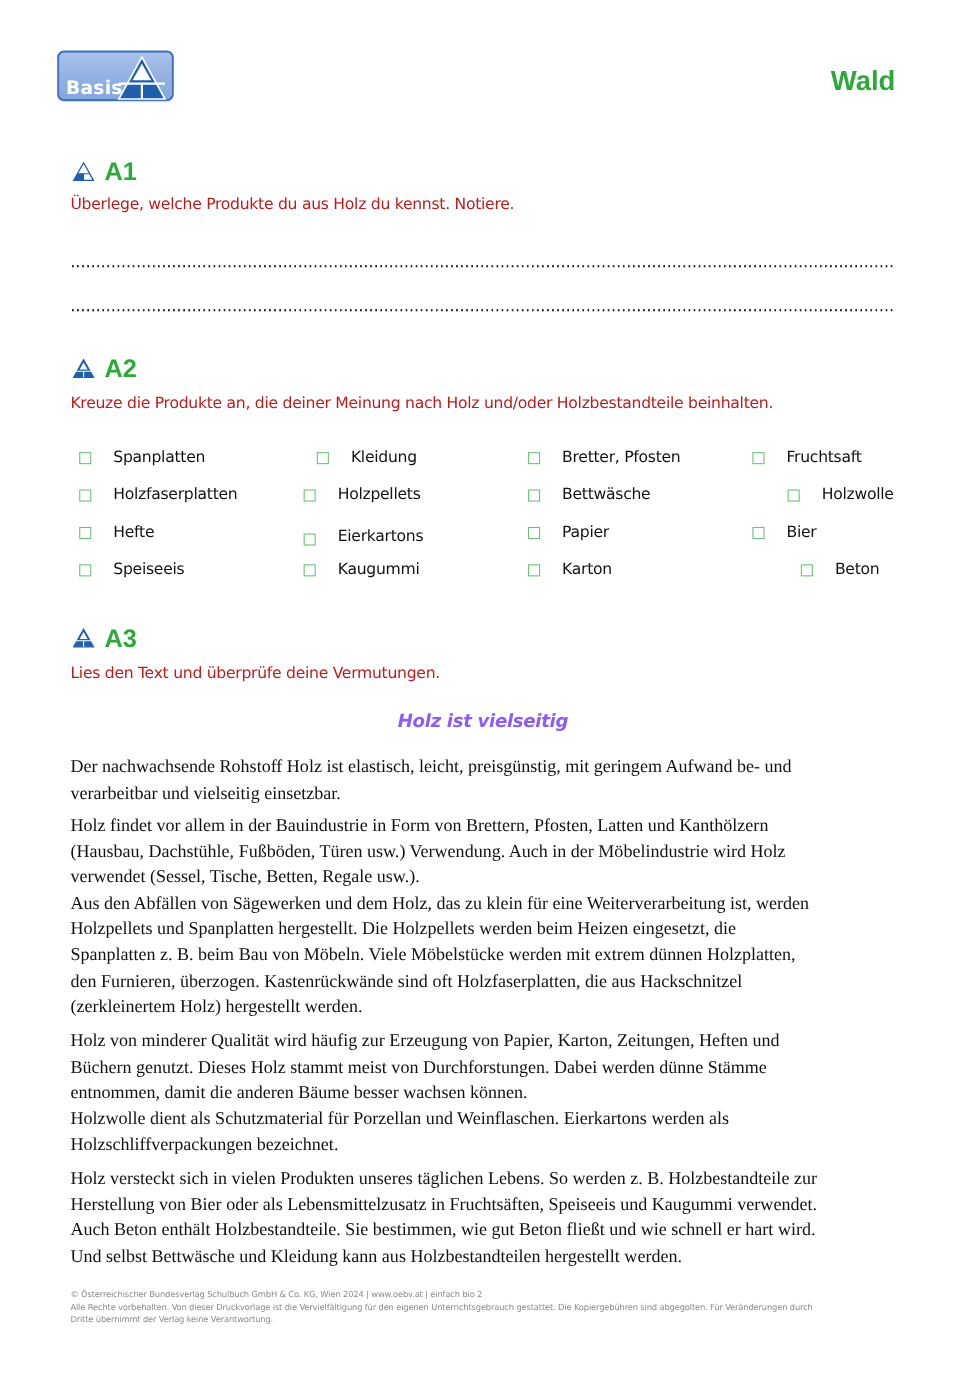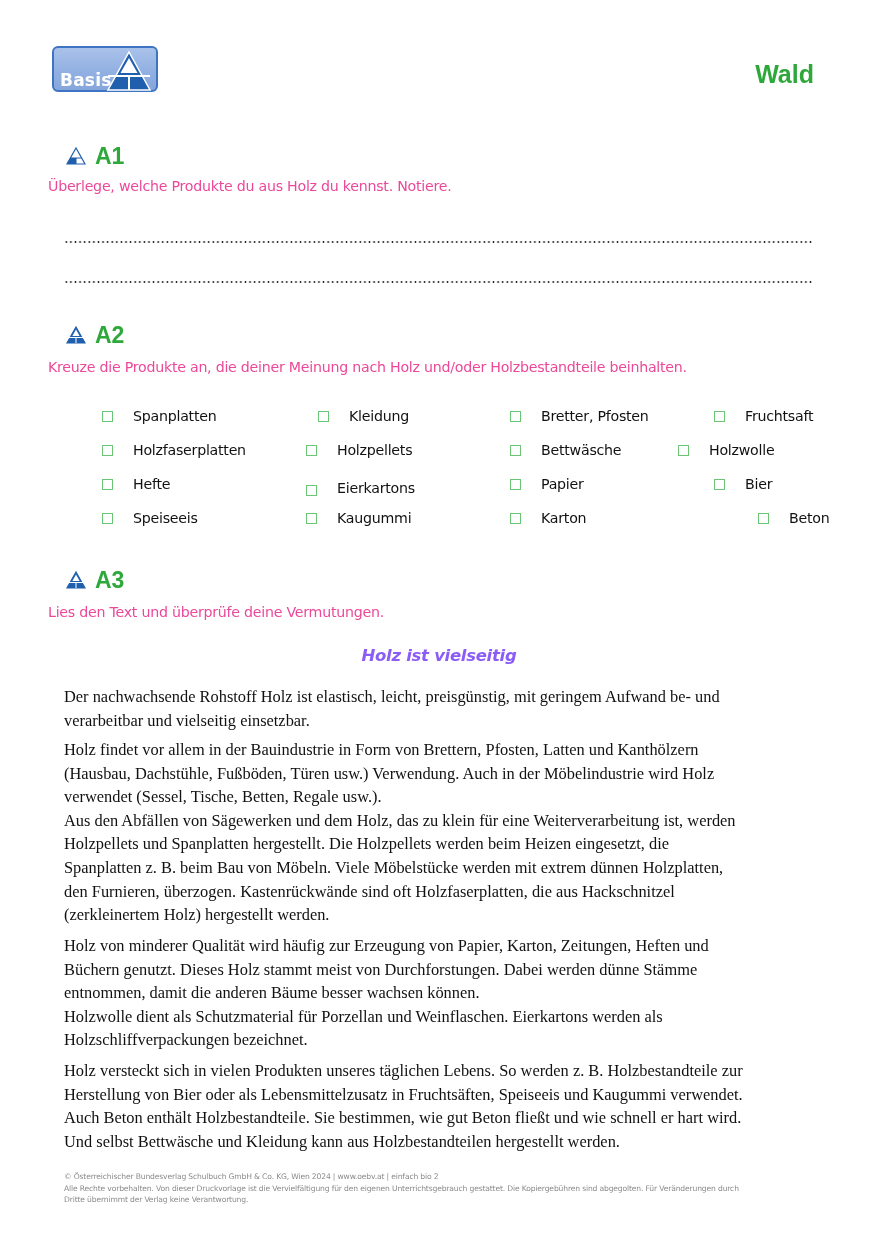--- a/index.html
+++ b/index.html
@@ -13,28 +13,28 @@
                font-weight: bold; font-size: 17px; color: #ffffff; letter-spacing: 0.2px; }
   .logo-pyr { position: absolute; right: 4px; top: 2px; width: 46px; height: 42px; }
 
   .page-title { position: absolute; right: 76px; top: 60px; font-family: "Liberation Sans", sans-serif;
                 font-weight: bold; font-size: 25px; color: #2ea83a; }
 
   .task { position: absolute; left: 66px; }
   .task-head { display: flex; align-items: center; height: 28px; }
   .task-icon { width: 20px; height: 18px; margin-right: 9px; }
   .task-label { font-family: "Liberation Sans", sans-serif; font-weight: bold; font-size: 23px; color: #2ea83a; }
-  .task-instr { position: absolute; left: 48px; font-family: "DejaVu Sans", sans-serif; font-size: 14.2px; color: #ec4899; white-space: nowrap; letter-spacing: -0.25px; }
+  .task-instr { position: absolute; left: 64px; font-family: "DejaVu Sans", sans-serif; font-size: 14.2px; color: #b91c1c; white-space: nowrap; letter-spacing: -0.25px; }
 
   .dotline { position: absolute; left: 64px; width: 749px; height: 2px;
              background-image: radial-gradient(circle, #222 0.9px, transparent 1.1px);
              background-size: 4.6px 2px; background-repeat: repeat-x; }
 
   .grid { position: absolute; left: 72px; top: 404px; width: 760px; }
-  .grid-row { position: absolute; left: 0; height: 24px; width: 760px; margin-left: 30px; }
+  .grid-row { position: absolute; left: 0; height: 24px; width: 760px; }
   .grid-cell { position: absolute; top: 0; display: flex; align-items: center; height: 24px; }
   .cb { width: 11px; height: 11px; border: 1.4px solid #6cc476; background: #fff; margin-right: 20px; cursor: pointer; }
   .cb-label { font-family: "DejaVu Sans", sans-serif; font-size: 14.2px; color: #111; letter-spacing: -0.25px; white-space: nowrap; }
 
   .text-title { position: absolute; left: 0; width: 890px; top: 646px; text-align: center;
                 font-family: "DejaVu Sans", sans-serif; font-style: italic; font-weight: bold; font-size: 16.5px; color: #8b5cf6; letter-spacing: -0.3px; padding-left: 0px; }
   .text-title span { position: relative; left: -6px; }
 
   .body-text { position: absolute; left: 64px; width: 770px; font-family: "Liberation Serif", serif; font-size: 16.4px; line-height: 23.6px; color: #111; }
   .body-text p { white-space: nowrap; }
@@ -109,21 +109,21 @@
         <span class="cb-label">Holzfaserplatten</span>
       </div>
     <div class="grid-cell" style="left:204px;">
         <span class="cb"></span>
         <span class="cb-label">Holzpellets</span>
       </div>
     <div class="grid-cell" style="left:408px;">
         <span class="cb"></span>
         <span class="cb-label">Bettwäsche</span>
       </div>
-    <div class="grid-cell" style="left:576px;">
+    <div class="grid-cell" style="left:644px;">
         <span class="cb"></span>
         <span class="cb-label">Holzwolle</span>
       </div>
   </div>
   <div class="grid-row" style="top:68px;">
     <div class="grid-cell" style="left:0px;">
         <span class="cb"></span>
         <span class="cb-label">Hefte</span>
       </div>
     <div class="grid-cell" style="left:204px;align-items:flex-end;">

